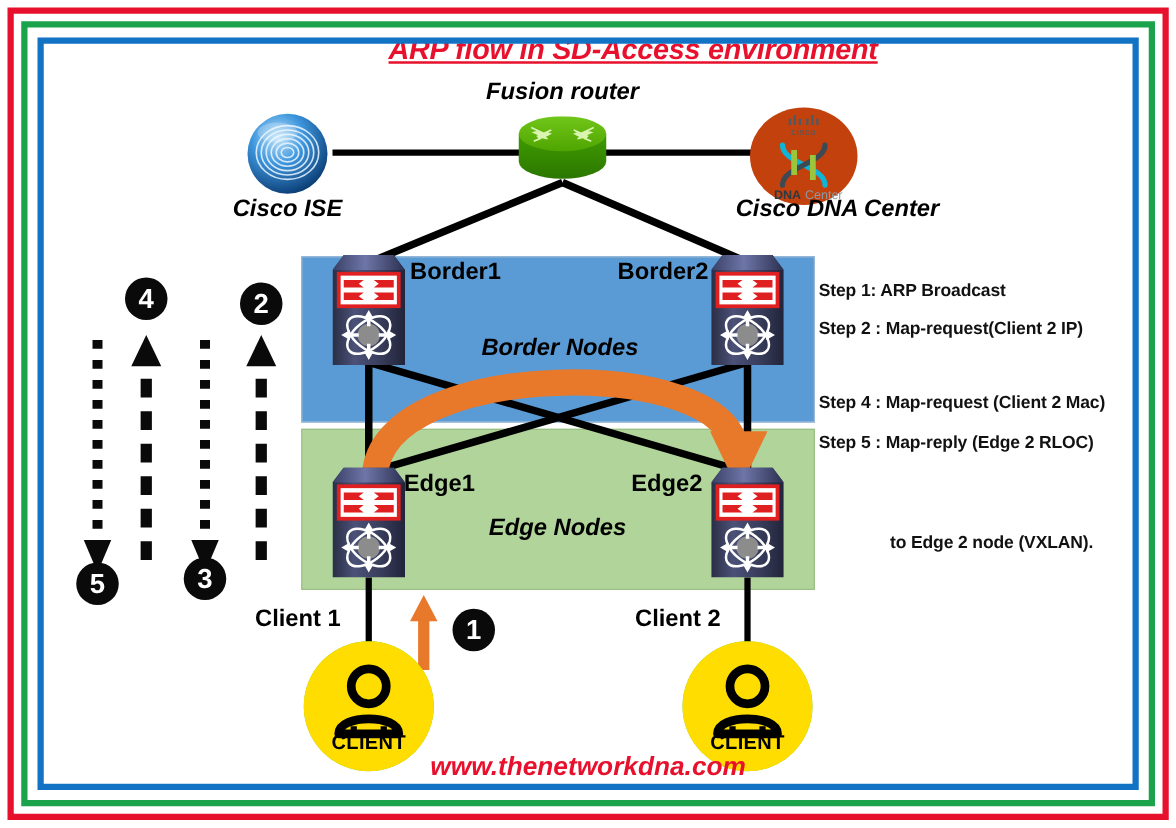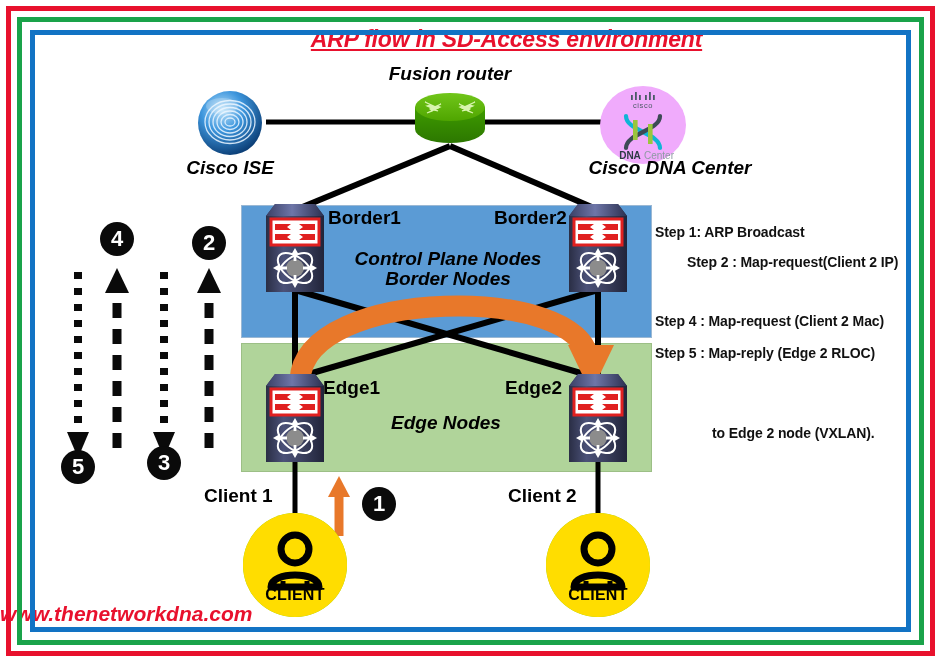--- a/index.html
+++ b/index.html
@@ -59,20 +59,21 @@
     font-weight: bold;
     font-style: italic;
     color: #e8112d;
     text-decoration: underline;
     letter-spacing: -0.2px;
     padding-left: 36px;
   }
   #footer-url {
     left: 0; top: 602px;
     width: 941px;
+    text-align: center;
     font-size: 21px;
     font-weight: bold;
     font-style: italic;
     color: #e8112d;
   }
   .node-label {
     font-size: 19px;
     font-weight: bold;
     color: #000000;
   }
@@ -156,21 +157,21 @@
     position: absolute;
     left: 196px; top: 89px;
     width: 68px; height: 68px;
   }
   
   #dna-center-icon {
     position: absolute;
     left: 600px; top: 86px;
     width: 86px; height: 78px;
     border-radius: 50%;
-    background: #f0abfc;
+    background: #c2410c;
   }
   
   #fusion-router-icon {
     position: absolute;
     left: 413px; top: 93px;
     width: 74px; height: 52px;
   }
 </style>
 </head>
 <body>
@@ -342,21 +343,20 @@
       <g fill="#ffffff">
         <path d="M29,44 L33,51 L30.4,51 L30.4,57 L27.6,57 L27.6,51 L25,51 z"></path>
         <path d="M29,84 L25,77 L27.6,77 L27.6,71 L30.4,71 L30.4,77 L33,77 z"></path>
         <path d="M7,64 L14,60 L14,62.6 L21,62.6 L21,65.4 L14,65.4 L14,68 z"></path>
         <path d="M51,64 L44,68 L44,65.4 L37,65.4 L37,62.6 L44,62.6 L44,60 z"></path>
       </g>
     </svg>
   </div>
   <div class="txt node-label" style="left:494px; top:207px;">Border2</div>
 
-  <div class="txt zone-label" style="left:333px; top:248px; width:230px;">Control Plane Nodes</div>
   <div class="txt zone-label" style="left:333px; top:268px; width:230px;">Border Nodes</div>
 
   <div class="device" style="left:266px; top:374px;">
     <svg viewBox="0 0 58 88" width="58" height="88">
       <path d="M9,0 L49,0 L58,12 L58,88 L0,88 L0,12 z" fill="url(#gradDevBody)"></path>
       <path d="M9,0 L49,0 L58,12 L0,12 z" fill="url(#gradDevTop)"></path>
       <rect x="5" y="15" width="48" height="26" fill="#ffffff" stroke="#e02020" stroke-width="3"></rect>
       <g fill="#e02020">
         <path d="M9,20 L25,20 L21,23 L25,26 L9,26 z"></path>
         <path d="M49,20 L33,20 L37,23 L33,26 L49,26 z"></path>
@@ -440,21 +440,21 @@
     <div class="badge-num">3</div>
   </div>
   <div class="badge" style="left:100px; top:222px;">
     <div class="badge-num">4</div>
   </div>
   <div class="badge" style="left:61px; top:450px;">
     <div class="badge-num">5</div>
   </div>
 
   <div class="txt step-line" style="left:655px; top:224px;">Step 1: ARP Broadcast</div>
-  <div class="txt step-line" style="left:655px; top:254px;margin-left:32px;">Step 2 : Map-request(Client 2 IP)</div>
+  <div class="txt step-line" style="left:655px; top:254px;">Step 2 : Map-request(Client 2 IP)</div>
   <div class="txt step-line" style="left:655px; top:313px;">Step 4 : Map-request (Client 2 Mac)</div>
   <div class="txt step-line" style="left:655px; top:345px;">Step 5 : Map-reply (Edge 2 RLOC)</div>
   <div class="txt step-line" style="left:712px; top:425px;">to Edge 2 node (VXLAN).</div>
 
   <div class="txt" id="page-title">ARP flow in SD-Access environment</div>
   <div class="txt" id="footer-url">www.thenetworkdna.com</div>
 
   <div class="frame" id="frame-red"></div>
   <div class="frame" id="frame-green"></div>
   <div class="frame" id="frame-blue"></div>

